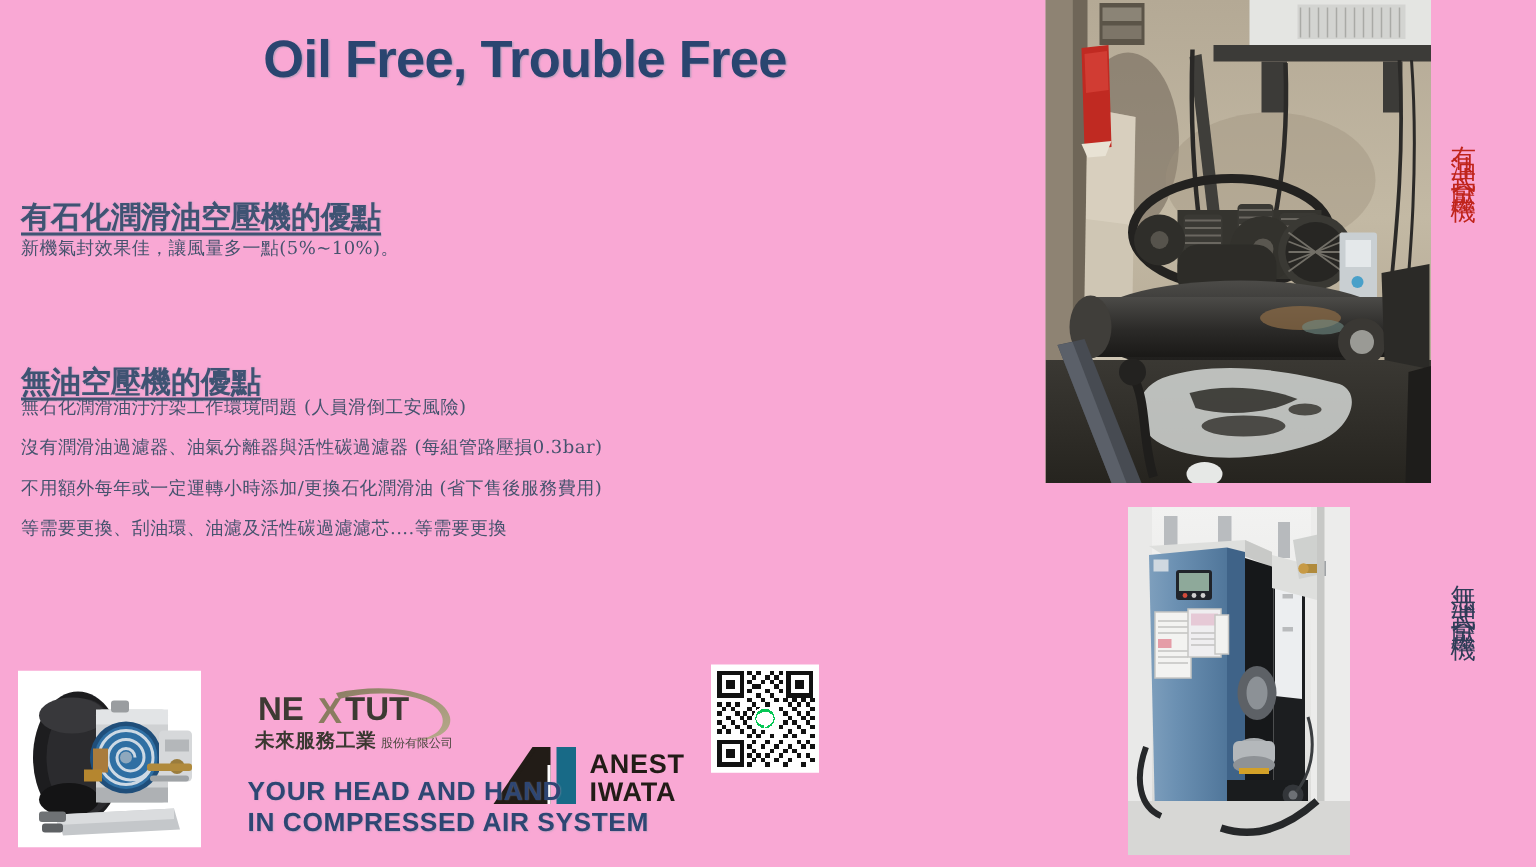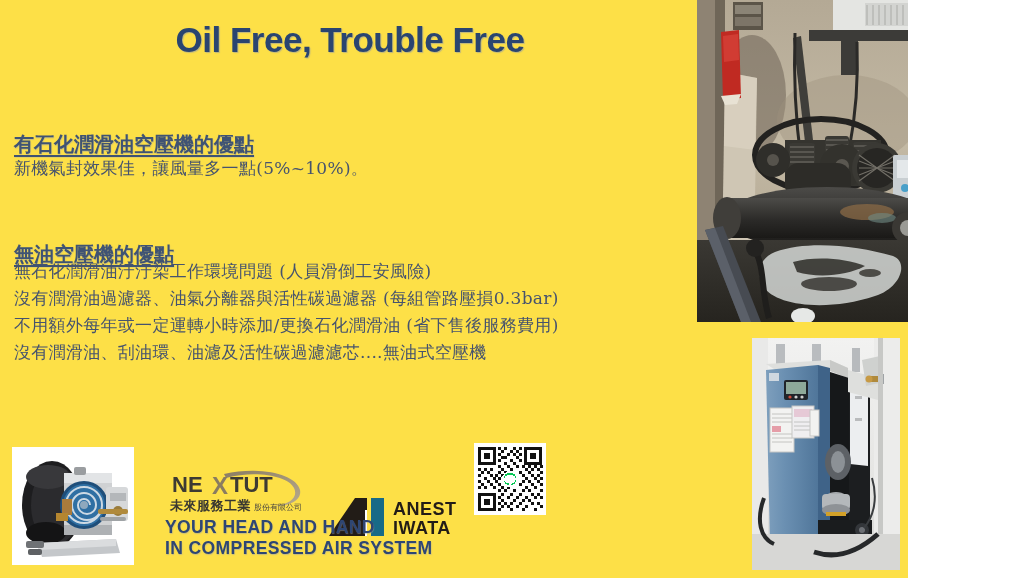--- a/index.html
+++ b/index.html
@@ -6,23 +6,23 @@
   html, body {
     margin: 0;
     padding: 0;
     background: #ffffff;
   }
   body {
     font-family: "Liberation Sans", "DejaVu Sans", sans-serif;
   }
   #slide {
     position: relative;
-    width: 908px;
+    width: 1024px;
     height: 578px;
-    background: #fde047;
+    background: #f9a8d4;
     overflow: hidden;
   }
 
   
   .slide-title {
     position: absolute;
     left: 70px;
     top: 20px;
     width: 560px;
     text-align: center;
@@ -46,21 +46,21 @@
     white-space: nowrap;
     font-family: "DejaVu Serif", "Liberation Serif", serif;
     margin-top: 19px;
   }
   .head-a { left: 14px; top: 112px; }
   .head-b { left: 14px; top: 222px; }
 
   .body-line {
     position: absolute;
     left: 14px;
-    font-size: 17px;
+    font-size: 12px;
     color: #46536E;
     white-space: nowrap;
     font-family: "DejaVu Serif", "Liberation Serif", serif;
     letter-spacing: 0.3px;
   }
   .intro-line { top: 157px; }
   .bullets { position: absolute; left: 14px; top: 258px; }
   .bullets .body-line {
     position: relative;
     left: 0;
@@ -117,21 +117,20 @@
     top: 447px;
     width: 122px;
     height: 118px;
   }
   #logo-nextut {
     position: absolute;
     left: 168px;
     top: 452px;
     width: 148px;
     height: 50px;
-    margin-top: 12px;
   }
   #logo-anest {
     position: absolute;
     left: 327px;
     top: 454px;
     width: 140px;
     height: 46px;
     margin-top: 40px;
   }
   #qr-code {
@@ -165,21 +164,21 @@
   <div class="slide-title">Oil Free, Trouble Free</div>
 
   <div class="section-head head-a">有石化潤滑油空壓機的優點</div>
   <div class="body-line intro-line">新機氣封效果佳，讓風量多一點(5%~10%)。</div>
 
   <div class="section-head head-b">無油空壓機的優點</div>
   <div class="bullets">
     <div class="body-line">無石化潤滑油汙汙染工作環境問題 (人員滑倒工安風險)</div>
     <div class="body-line">沒有潤滑油過濾器、油氣分離器與活性碳過濾器 (每組管路壓損0.3bar)</div>
     <div class="body-line">不用額外每年或一定運轉小時添加/更換石化潤滑油 (省下售後服務費用)</div>
-    <div class="body-line">沒有潤滑油、刮油環、油濾及活性碳過濾濾芯....無油式空壓機</div>
+    <div class="body-line">等需要更換、刮油環、油濾及活性碳過濾濾芯....等需要更換</div>
   </div>
 
   <div class="photo" id="photo-oil">
     <svg width="257" height="322" viewBox="0 0 257 322" preserveAspectRatio="none">
       <defs>
         <linearGradient id="wallG" x1="0" y1="0" x2="0" y2="1">
           <stop offset="0%" stop-color="#b4a995"></stop>
           <stop offset="45%" stop-color="#c3b9a4"></stop>
           <stop offset="100%" stop-color="#a99d89"></stop>
         </linearGradient>

